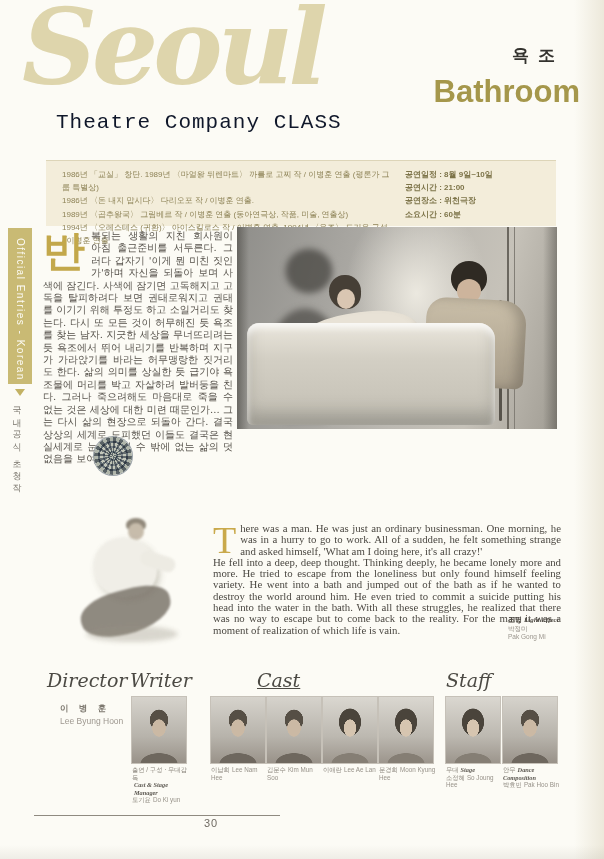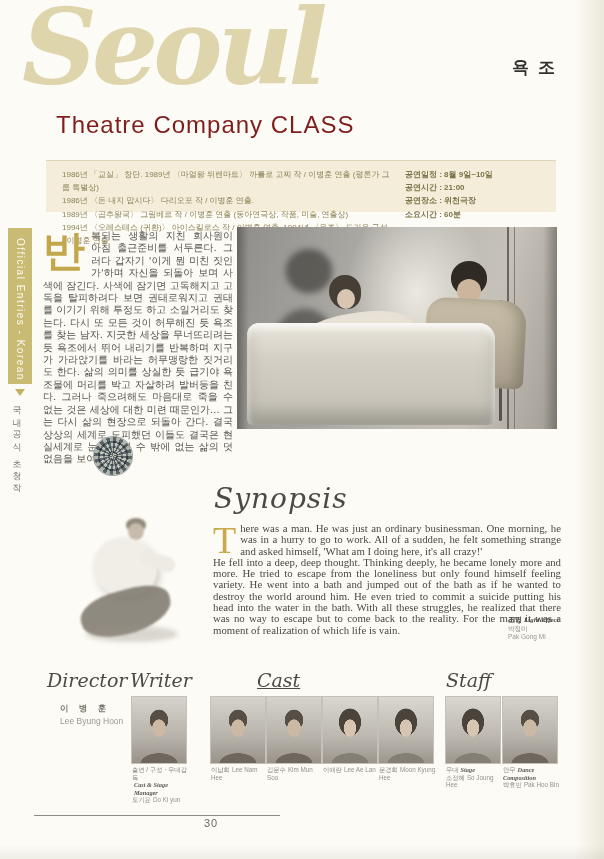--- a/index.html
+++ b/index.html
@@ -8,29 +8,29 @@
   .edge-right{position:absolute;right:0;top:0;width:30px;height:100%;
         background:linear-gradient(90deg,rgba(190,178,140,0) 0%,rgba(190,178,140,.25) 100%);}
   .edge-bottom{position:absolute;left:0;bottom:0;width:100%;height:14px;
         background:linear-gradient(180deg,rgba(120,115,100,0),rgba(120,115,100,.10));}
 
   
   .seoul{position:absolute;left:22px;top:-14px;font-family:"DejaVu Serif","Liberation Serif",serif;
         font-style:italic;font-weight:bold;font-size:104px;color:#ded5ac;letter-spacing:-5px;}
   .troupe-ko{position:absolute;left:46px;top:58px;font-size:46px;font-weight:bold;color:#47443d;
         font-family:"DejaVu Sans",sans-serif;letter-spacing:3px;}
-  .troupe-en{position:absolute;left:56px;top:111px;font-family:Liberation Sans, sans-serif;
-        font-size:24px;color:#7f1d1d;letter-spacing:1px;}
-  .play-ko{position:absolute;right:40px;top:56px;font-size:17px;font-weight:bold;color:#33322e;
+  .troupe-en{position:absolute;left:56px;top:111px;font-family:Liberation Mono, monospace;
+        font-size:21px;color:#0f172a;letter-spacing:1px;}
+  .play-ko{position:absolute;right:40px;top:44px;font-size:17px;font-weight:bold;color:#33322e;
         letter-spacing:9px;}
   .play-en{position:absolute;right:24px;top:74px;font-size:31px;font-weight:bold;color:#a5974b;
         letter-spacing:0px;}
 
   
-  .history{position:absolute;left:46px;top:160px;width:510px;height:52px;background:#f3edda;
+  .history{position:absolute;left:46px;top:160px;width:510px;height:66px;background:#f3edda;
         box-shadow:inset 0 1px 0 rgba(180,168,120,.35);}
   .history-lines{position:absolute;left:16px;top:8px;width:330px;font-size:8px;line-height:13.2px;
         color:#8e8357;}
   .history-info{position:absolute;left:359px;top:8px;font-size:8px;line-height:13.2px;
         color:#7d7449;font-weight:bold;}
   .info-label::after{content:" : ";}
 
   
   .side-bar{position:absolute;left:8px;top:228px;width:24px;height:156px;background:#c9ba74;}
   .side-bar-text{position:absolute;top:10px;left:50%;transform:translateX(-50%);
@@ -148,20 +148,21 @@
 </head>
 <body>
 
 <div class="page">
   <div class="edge-right"></div>
   <div class="edge-bottom"></div>
 
   <div class="seoul">Seoul</div>
   <div class="troupe-en">Theatre Company CLASS</div>
   <div class="play-ko">욕조</div>
+  <div class="play-en">Bathroom</div>
 
   <div class="history">
     <div class="history-lines">
       <div>1986년 「교실」 창단. 1989년 〈마얼왕 뒤렌마트〉 까를로 고찌 작 / 이병훈 연출 (평론가 그룹 특별상)</div>
       <div>1986년 〈돈 내지 맙시다〉 다리오포 작 / 이병훈 연출.</div>
       <div>1989년 〈곱추왕국〉 그림베르 작 / 이병훈 연출 (동아연극상, 작품, 미술, 연출상)</div>
       <div>1994년 〈오레스테스 (귀환)〉 아이스킬로스 작 / 이병훈 연출. 1994년 〈욕조〉 도기윤 구성 / 이병훈 연출</div>
     </div>
     <div class="history-info">
       <div><span class="info-label">공연일정</span><span>8월 9일~10일</span></div>
@@ -202,21 +203,20 @@
   <div class="emblem"></div>
   <div class="kneel">
     <div class="k-hair"></div>
     <div class="k-head"></div>
     <div class="k-shirt"></div>
     <div class="k-arm"></div>
     <div class="k-skirt"></div>
     <div class="k-shadow"></div>
   </div>
 
-  <div class="synopsis-title">Synopsis</div>
   <div class="synopsis-body">
     <p><span class="syn-drop">T</span><span>here was a man. He was just an ordinary businessman. One morning, he was in a hurry to go to work. All of a sudden, he felt something strange and asked himself, 'What am I doing here, it's all crazy!'</span></p>
     <p><span>He fell into a deep, deep thought. Thinking deeply, he became lonely more and more. He tried to escape from the loneliness but only found himself feeling variety. He went into a bath and jumped out of the bath as if he wanted to destroy the world around him. He even tried to commit a suicide putting his head into the water in the bath. With all these struggles, he realized that there was no way to escape but to come back to the reality. For the man, it was a moment of realization of which life is vain.</span></p>
   </div>
 
   <div class="side-credit sc-1">
     <div class="sc-role"><span>조명</span><span class="en">Light Effect</span></div>
     <div class="sc-ko">박정미</div>
     <div class="sc-en">Pak Gong Mi</div>
   </div>

